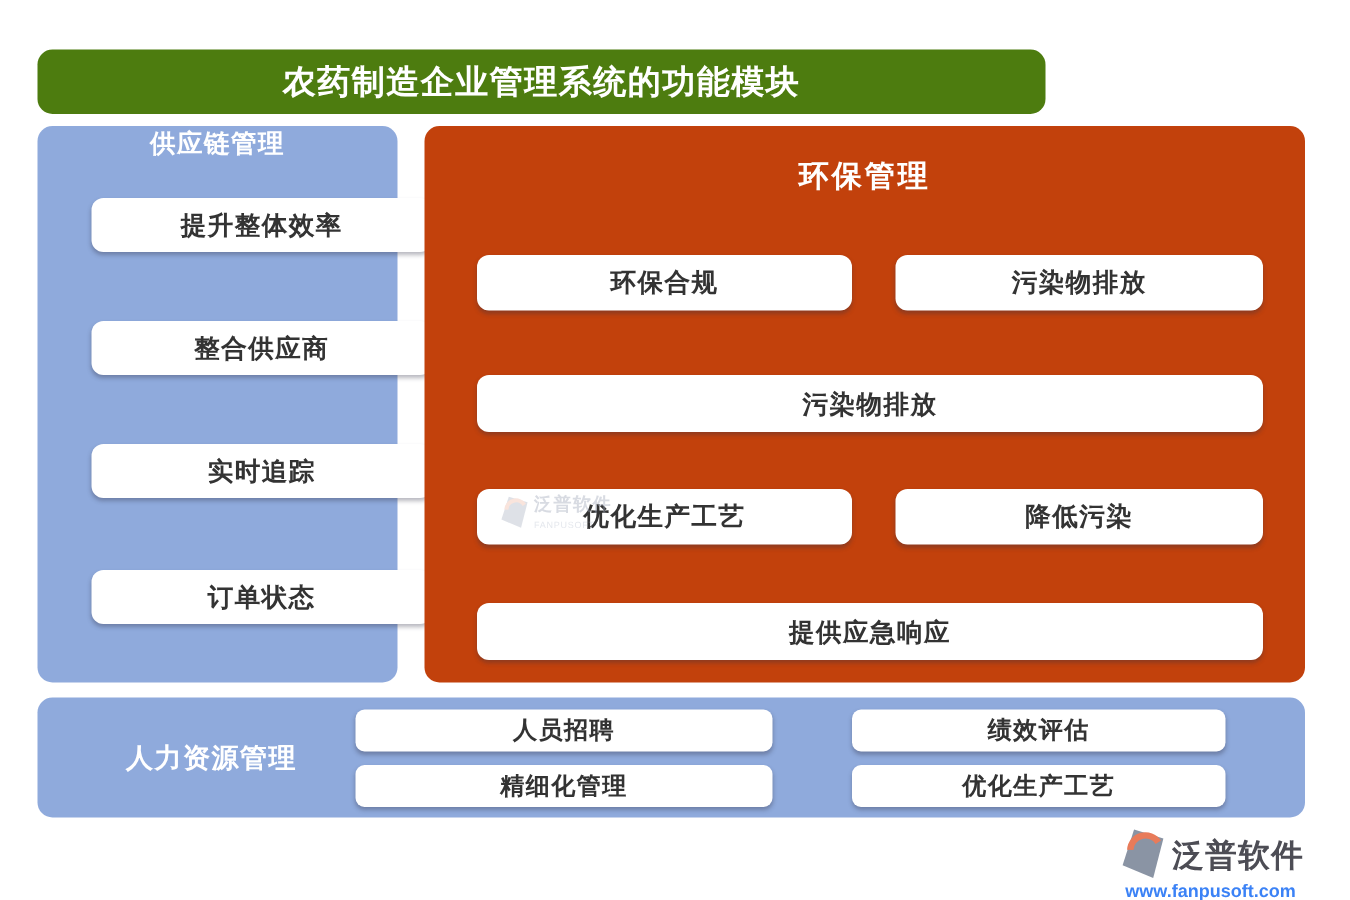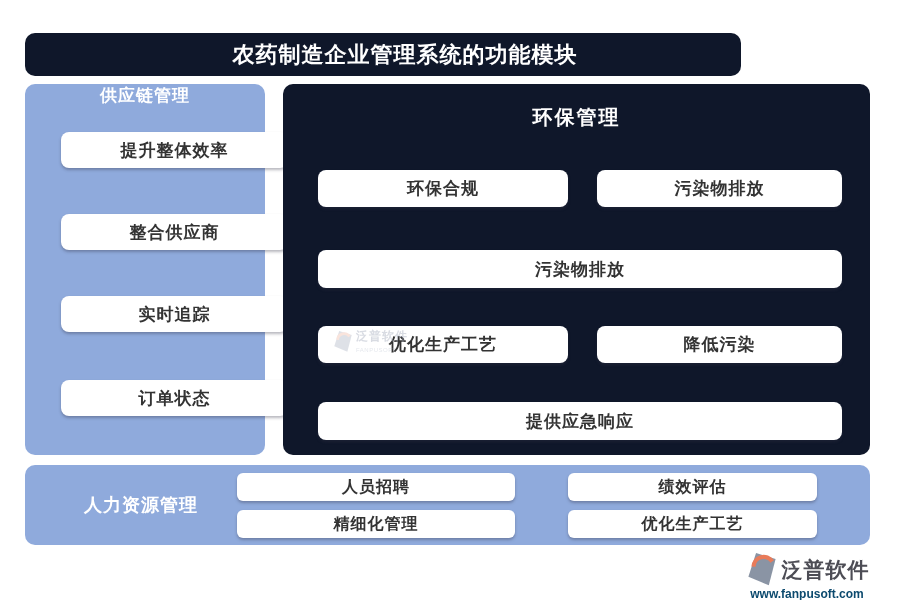--- a/index.html
+++ b/index.html
@@ -3,28 +3,28 @@
 <meta charset="utf-8">
 <style>
   html,body{margin:0;padding:0;}
   body{
     width:900px;height:600px;background:#ffffff;position:relative;overflow:hidden;
     font-family:"Liberation Sans","DejaVu Sans",sans-serif;
   }
   .abs{position:absolute;}
   
   .title-bar{
-    left:25px;top:33px;width:672px;height:43px;background:#0f172a;border-radius:10px;
+    left:25px;top:33px;width:672px;height:43px;background:#4d7c0f;border-radius:10px;
     display:flex;align-items:center;justify-content:center;
-    color:#ffffff;font-size:22px;font-weight:bold;letter-spacing:1px;padding-left:44px;
+    color:#ffffff;font-size:22px;font-weight:bold;letter-spacing:1px;
   }
   
   .panel{background:#8FAADC;border-radius:10px;}
   .sidebar{left:25px;top:84px;width:240px;height:371px;}
-  .main-panel{left:283px;top:84px;width:587px;height:371px;background:#0f172a;border-radius:10px;}
+  .main-panel{left:283px;top:84px;width:587px;height:371px;background:#c2410c;border-radius:10px;}
   .bottom-bar{left:25px;top:465px;width:845px;height:80px;}
   .panel-header{
     width:100%;text-align:center;color:#ffffff;font-weight:bold;
   }
   .sidebar .panel-header{font-size:17px;letter-spacing:1px;}
   .main-panel .panel-header{margin-top:20px;font-size:20px;letter-spacing:2px;}
   
   .wbtn{
     position:absolute;background:#ffffff;border:none;border-radius:8px;
     box-shadow:0 2px 3px rgba(50,50,70,0.35);
@@ -51,21 +51,21 @@
   .watermark{
     position:absolute;left:14px;top:4px;display:flex;align-items:flex-start;gap:2px;
     opacity:0.38;pointer-events:none;
   }
   .watermark .wm-text{color:#9aa2b5;font-size:12px;font-weight:bold;line-height:12px;text-align:left;}
   .watermark .wm-sub{color:#b9c0cf;font-size:6px;font-weight:normal;letter-spacing:0.5px;}
   
   .footer{right:8px;top:551px;width:170px;display:flex;flex-direction:column;align-items:center;}
   .brand-row{display:flex;align-items:center;gap:3px;}
   .brand-name{color:#4d4d55;font-size:21px;font-weight:bold;letter-spacing:1px;}
-  .brand-url{color:#0c4a6e;font-size:12px;font-weight:bold;margin-top:-2px;cursor:pointer;}
+  .brand-url{color:#3b82f6;font-size:12px;font-weight:bold;margin-top:-2px;cursor:pointer;}
 </style>
 </head>
 <body>
 
 <div class="abs title-bar">农药制造企业管理系统的功能模块</div>
 
 <div class="abs panel sidebar">
   <div class="panel-header">供应链管理</div>
   <button class="wbtn side-btn sb0">提升整体效率</button>
   <button class="wbtn side-btn sb1">整合供应商</button>

